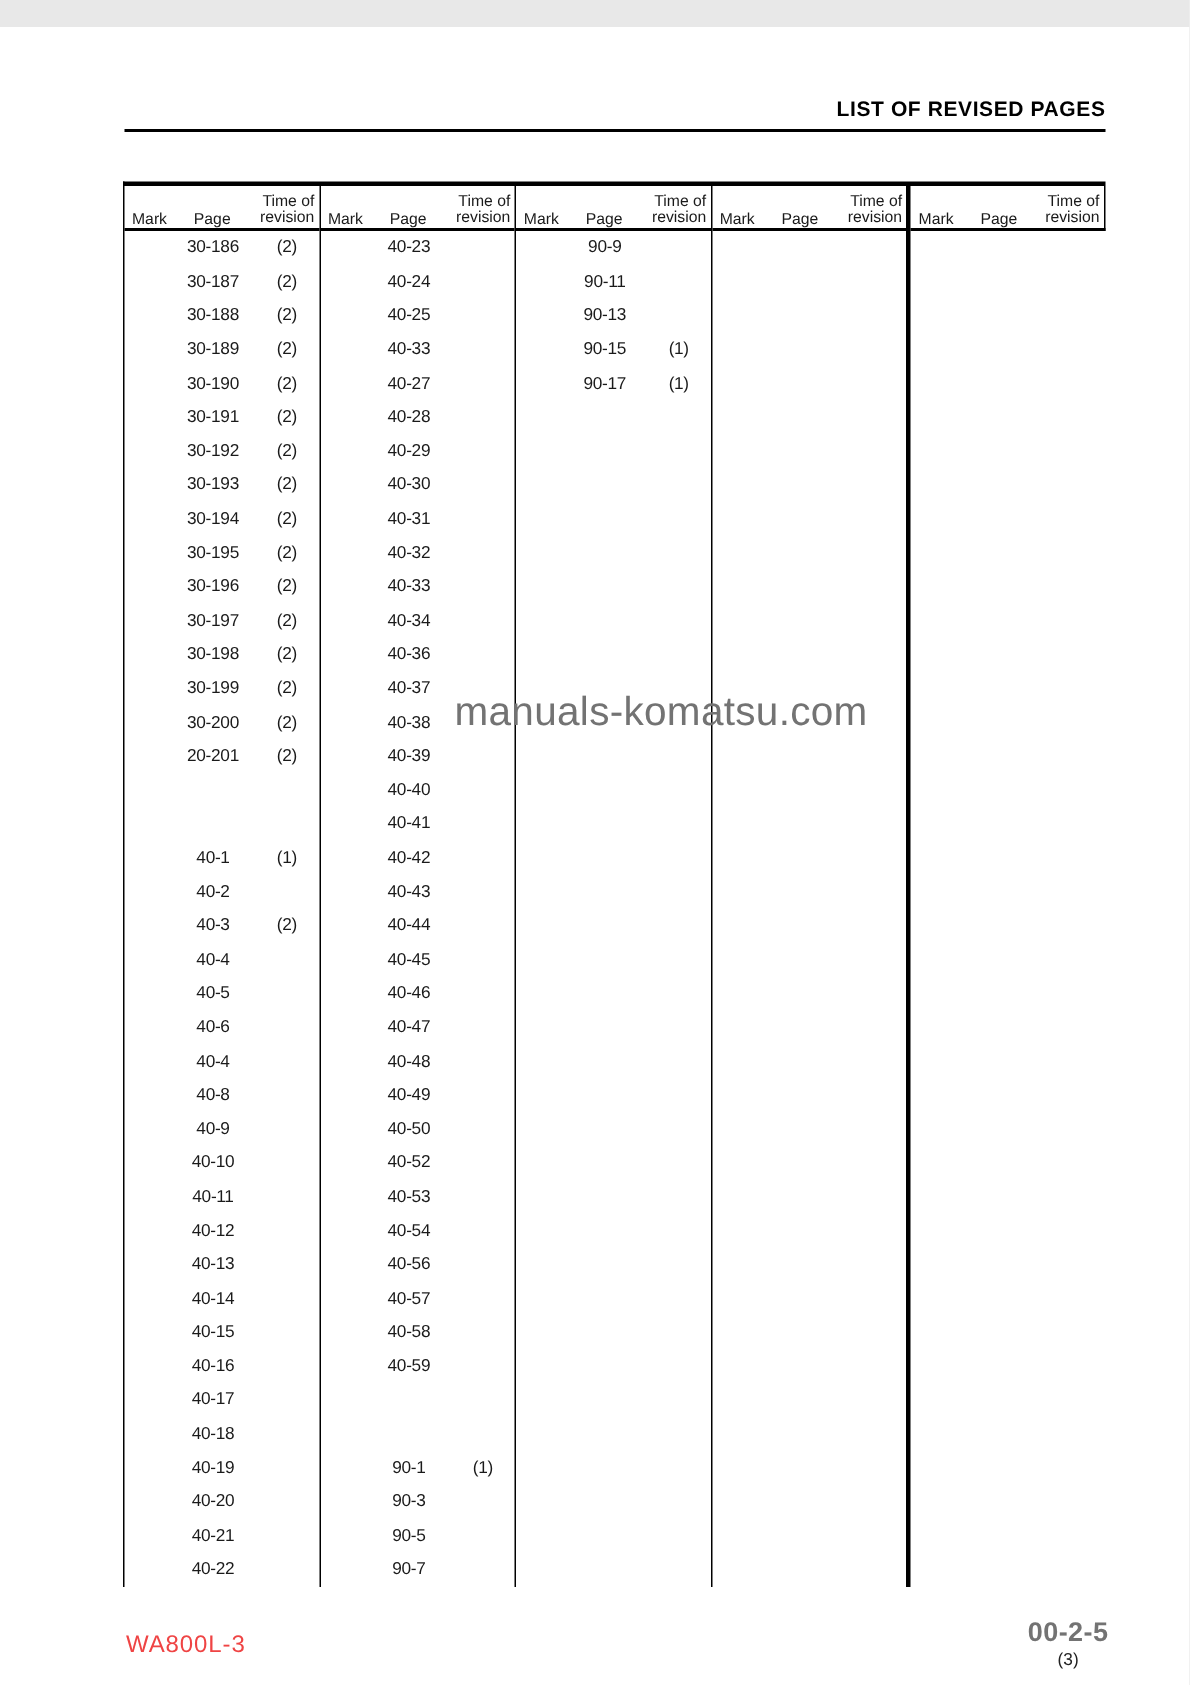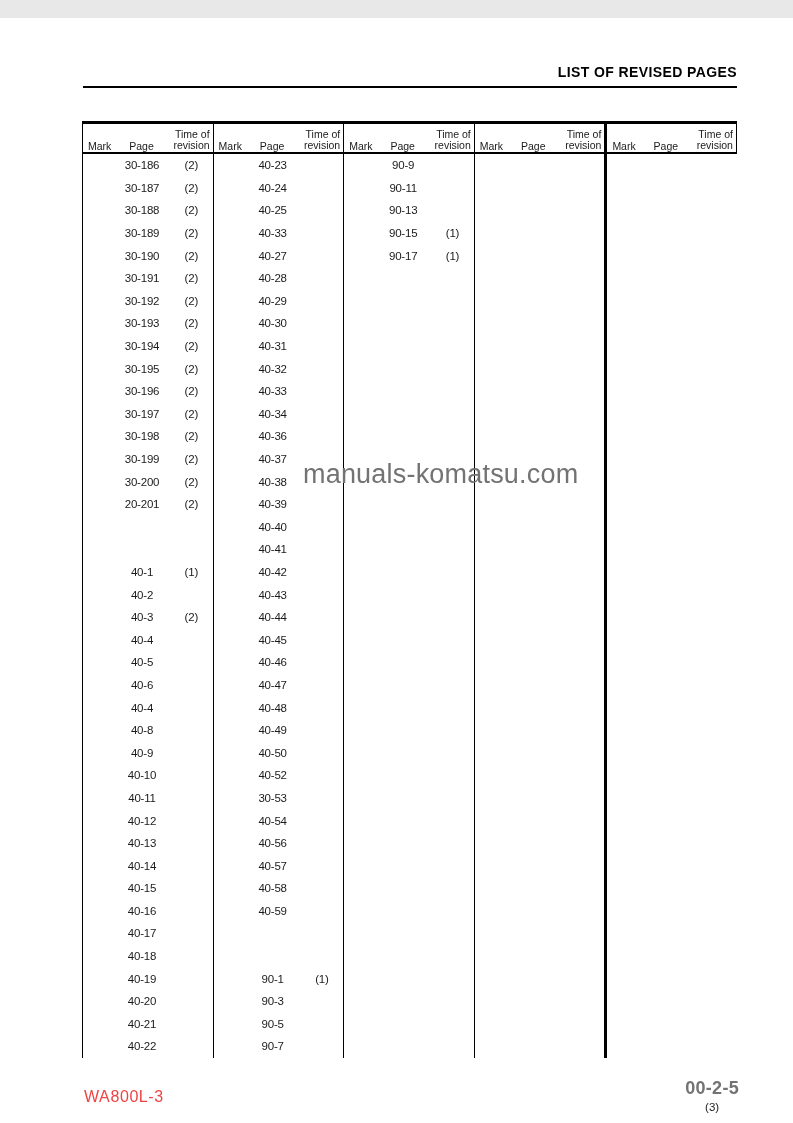--- a/index.html
+++ b/index.html
@@ -487,21 +487,21 @@
             <span class="c-page">40-50</span>
             <span class="c-rev"></span>
           </div>
           <div class="trow">
             <span class="c-mark"></span>
             <span class="c-page">40-52</span>
             <span class="c-rev"></span>
           </div>
           <div class="trow">
             <span class="c-mark"></span>
-            <span class="c-page">30-53</span>
+            <span class="c-page">40-53</span>
             <span class="c-rev"></span>
           </div>
           <div class="trow">
             <span class="c-mark"></span>
             <span class="c-page">40-54</span>
             <span class="c-rev"></span>
           </div>
           <div class="trow">
             <span class="c-mark"></span>
             <span class="c-page">40-56</span>

